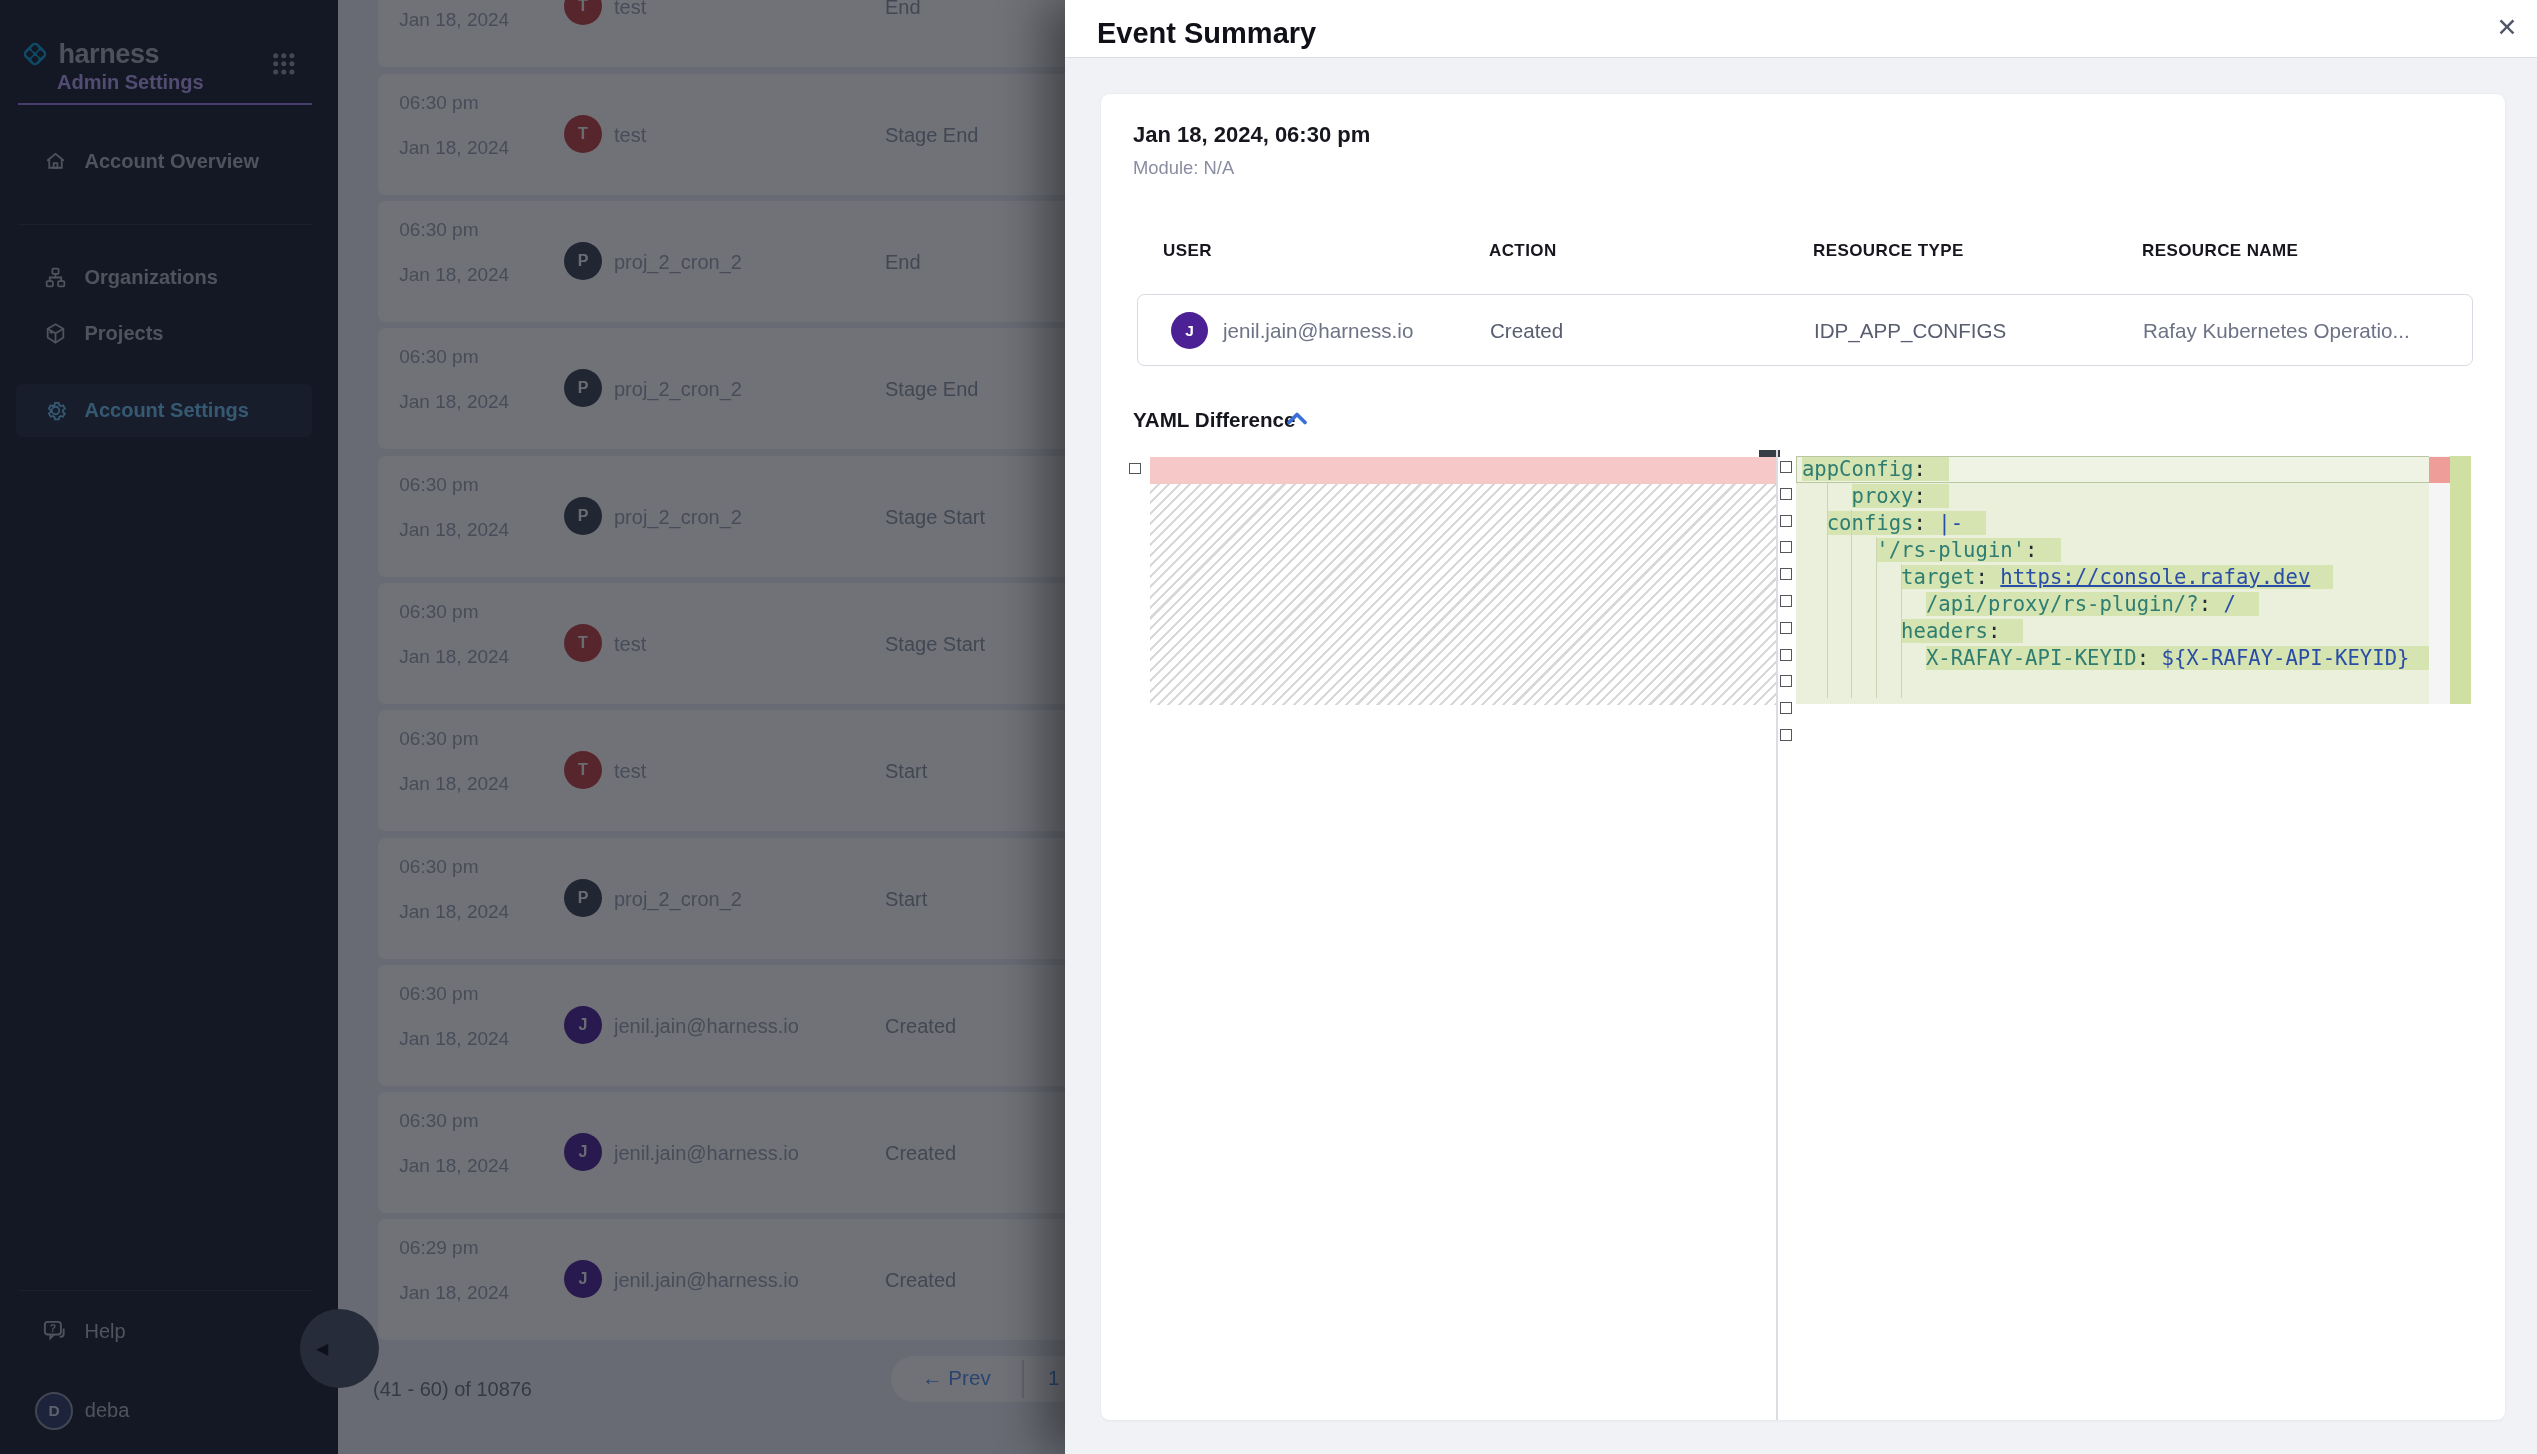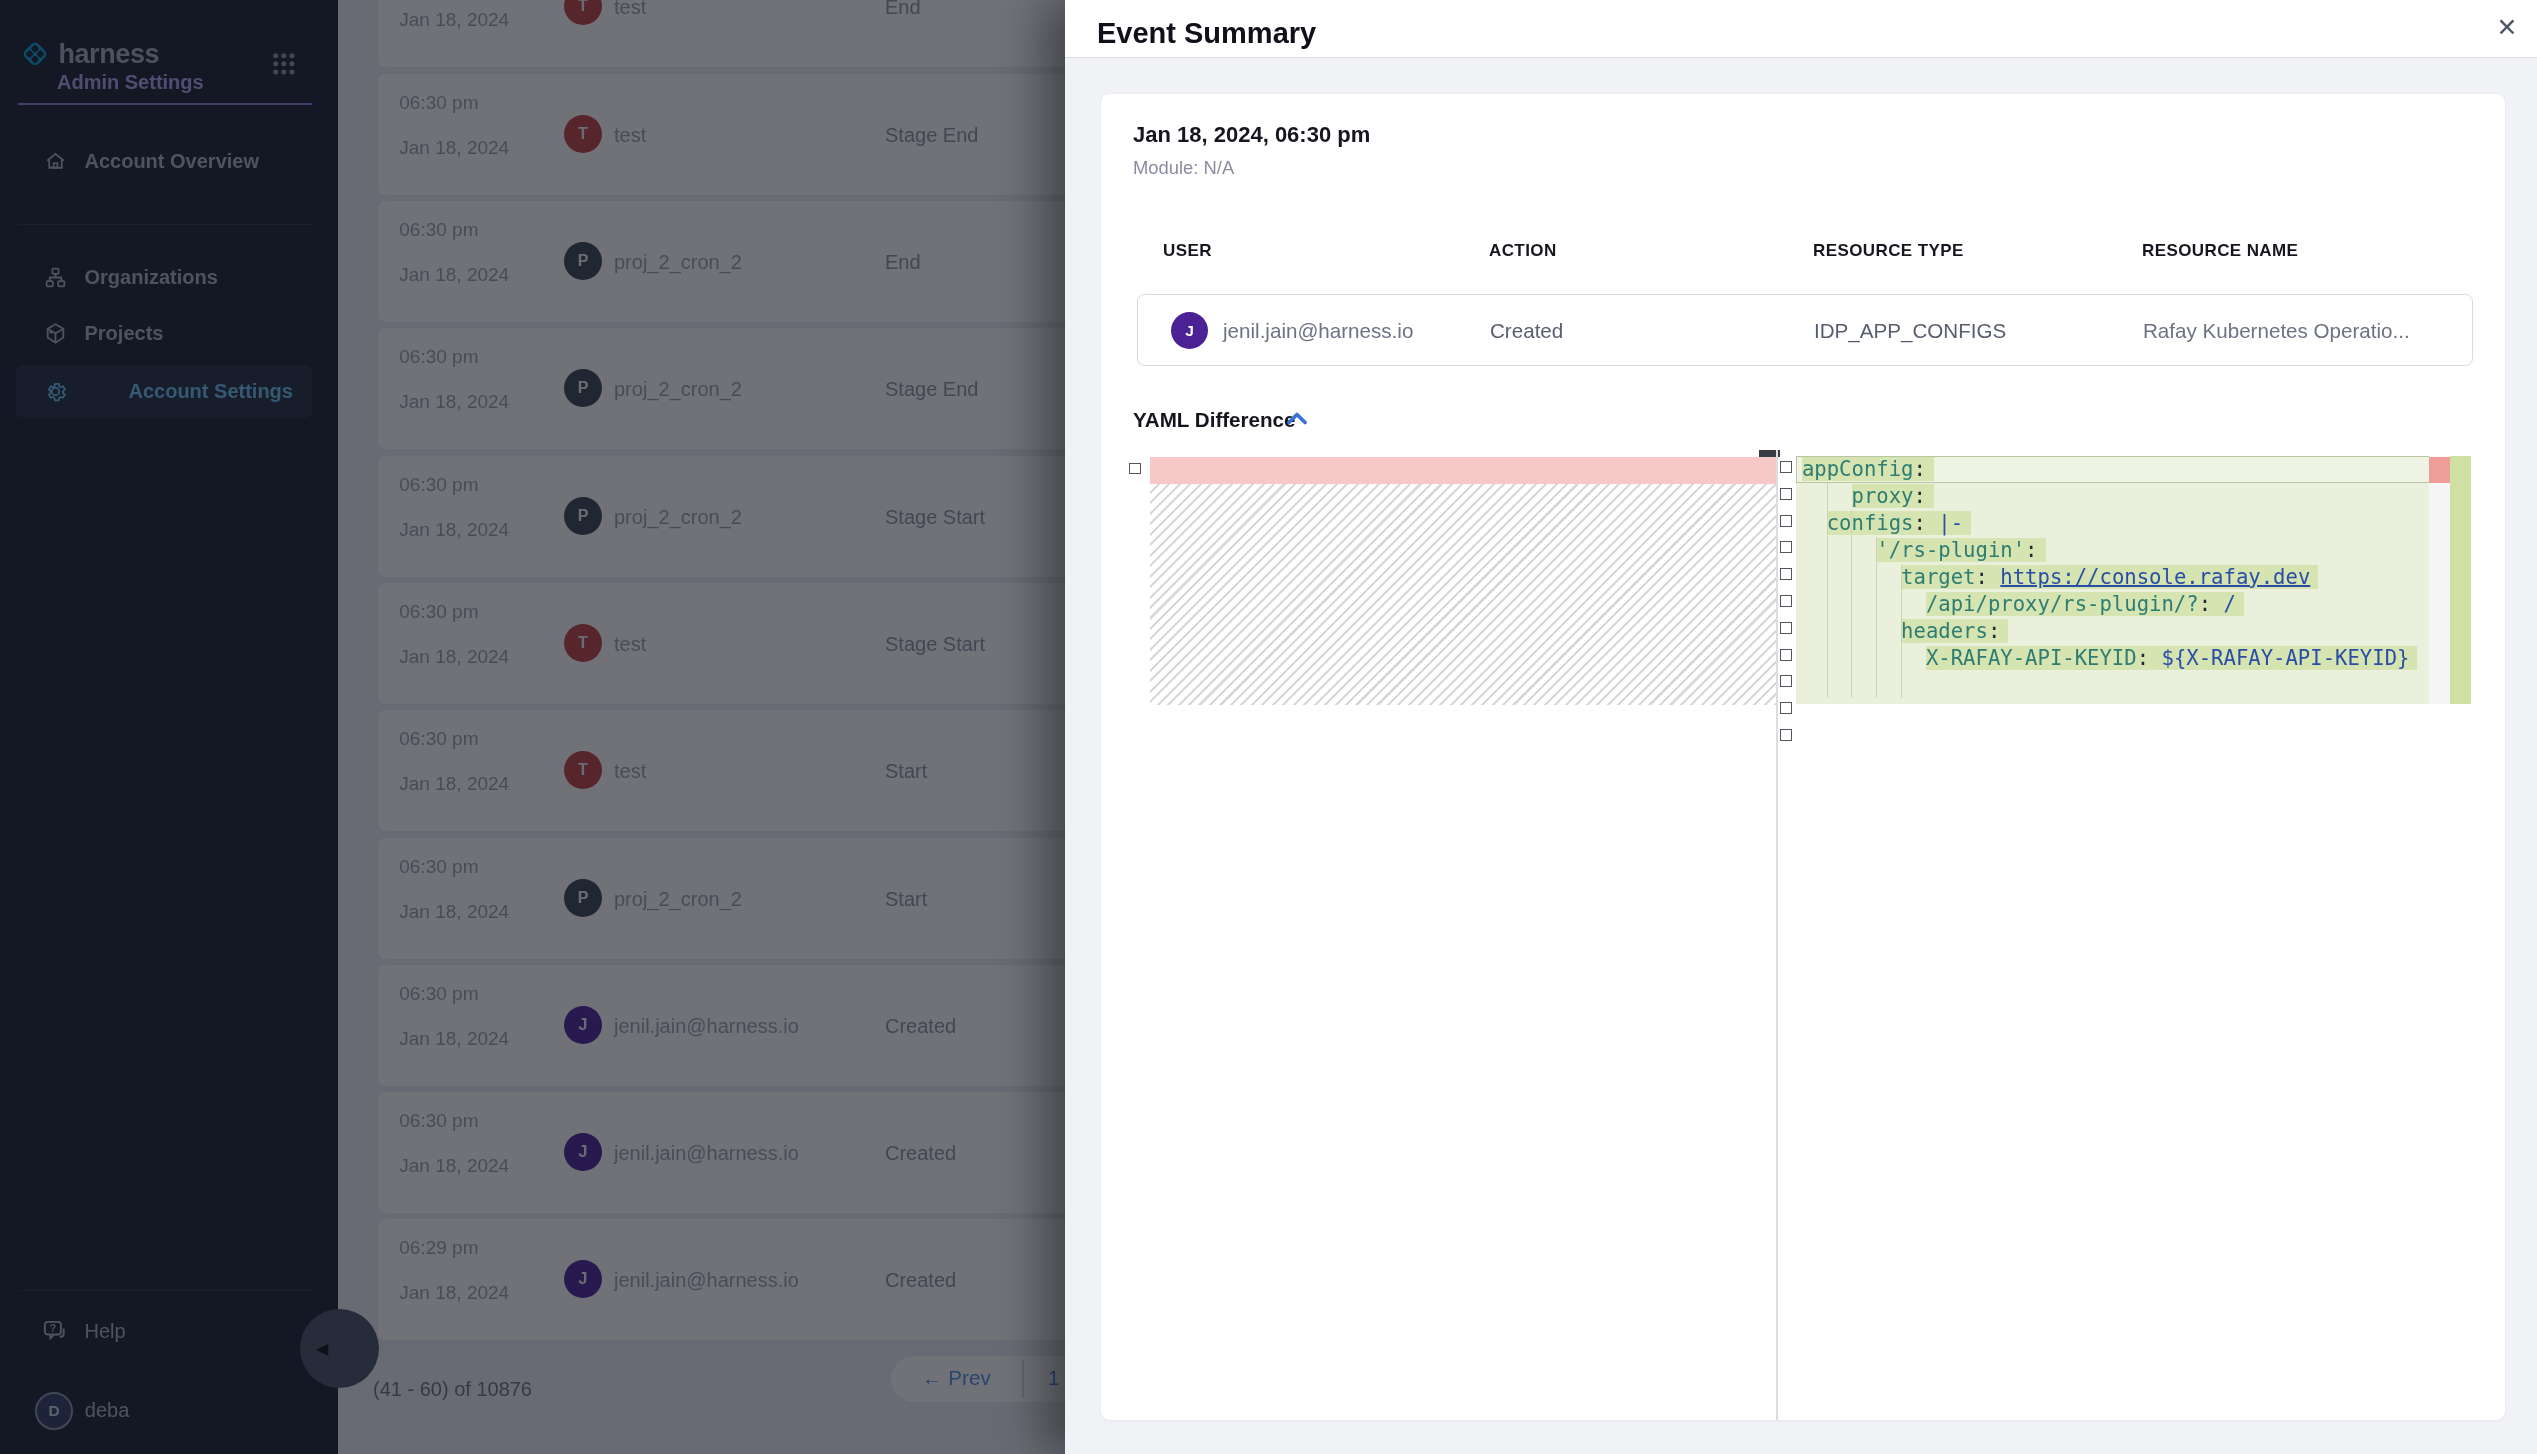--- a/index.html
+++ b/index.html
@@ -76,21 +76,21 @@
       box-sizing:border-box;}
   .dv-line{position:absolute;left:675px;top:0;width:1.5px;height:970px;background:#dcdce2;}
   .pane-removed-line{position:absolute;left:49px;top:6.6px;width:626px;height:27px;background:#f6c9c8;}
   .pane-hatch{position:absolute;left:49px;top:34px;width:626px;height:221px;
       background:repeating-linear-gradient(135deg,#ffffff 0 5.2px,#d8d8d8 5.2px 7.4px);}
   .dark-bar{position:absolute;left:658px;top:0;width:20.6px;height:6.6px;background:#383d45;}
   .pane-add{position:absolute;left:695px;top:5.9px;width:634px;height:248px;background:#eaf0dc;overflow:hidden;}
   .code-line{position:relative;height:27px;line-height:27px;font-family:"DejaVu Sans Mono",monospace;
              font-size:20.6px;white-space:pre;padding-left:5.9px;}
   .code-line.cur{background:#eef3e3;outline:1.5px solid #b9c7a1;outline-offset:-1.5px;}
-  .hl{background:#d5e4b0;padding-right:8px;}
+  .hl{background:#d5e4b0;padding-right:23px;}
   .seg-key{color:#2e7d72;}
   .seg-punct{color:#232a33;}
   .seg-value{color:#2a4da8;}
   .seg-link{color:#2a4da8;text-decoration:underline;text-decoration-thickness:1.5px;cursor:pointer;text-align:right;}
   .iguide{position:absolute;width:0.7px;background:#cbd6b6;}
   .scroll-strip{position:absolute;left:1328px;top:5.9px;width:20.6px;height:248px;background:#f5f5f6;}
   .ruler-red{position:absolute;left:0;top:0.7px;width:20.6px;height:26.5px;background:#ee9d99;}
   .ruler-green{position:absolute;left:1349px;top:5.9px;width:20.6px;height:248px;background:#cfe0a2;}
 </style>
 </head>
@@ -145,21 +145,21 @@
             </svg></span>
           <span class="nlabel">Organizations</span>
         </div>
         <div class="nav-item" style="top: 312px;">
           <span class="nicon"><svg viewBox="0 0 24 24">
               <path d="M12 3.2 19.5 7.4v8.4L12 20.8 4.5 15.8V7.4z"></path>
               <path d="M4.8 7.6 12 11.7l7.2-4.1M12 11.7v8.8M6.3 10.2l2.6 1.5"></path>
             </svg></span>
           <span class="nlabel">Projects</span>
         </div>
-        <div class="nav-item active" style="top: 365px; gap: 44px;">
+        <div class="nav-item active" style="top: 384px;">
           <span class="nicon"><svg viewBox="0 0 24 24">
               <circle cx="12" cy="12" r="3.6"></circle>
               <path d="M19.2 13.6l1.8 1.3-1.8 3.1-2.1-.7a7 7 0 0 1-1.6 1l-.4 2.2h-3.6l-.4-2.2a7 7 0 0 1-1.6-1l-2.1.7-1.8-3.1 1.7-1.4a7 7 0 0 1 0-1.9L5.6 10.2l1.8-3.1 2.1.7a7 7 0 0 1 1.6-1l.4-2.2h3.6l.4 2.2a7 7 0 0 1 1.6 1l2.1-.7 1.8 3.1-1.8 1.3a7 7 0 0 1 0 2.1z"></path>
             </svg></span>
           <span class="nlabel">Account Settings</span>
         </div>
       </nav>
 
     <div class="sb-sep" style="top:1290px"></div>
     <div class="sb-bottom-item" style="top:1311px;height:41px">

